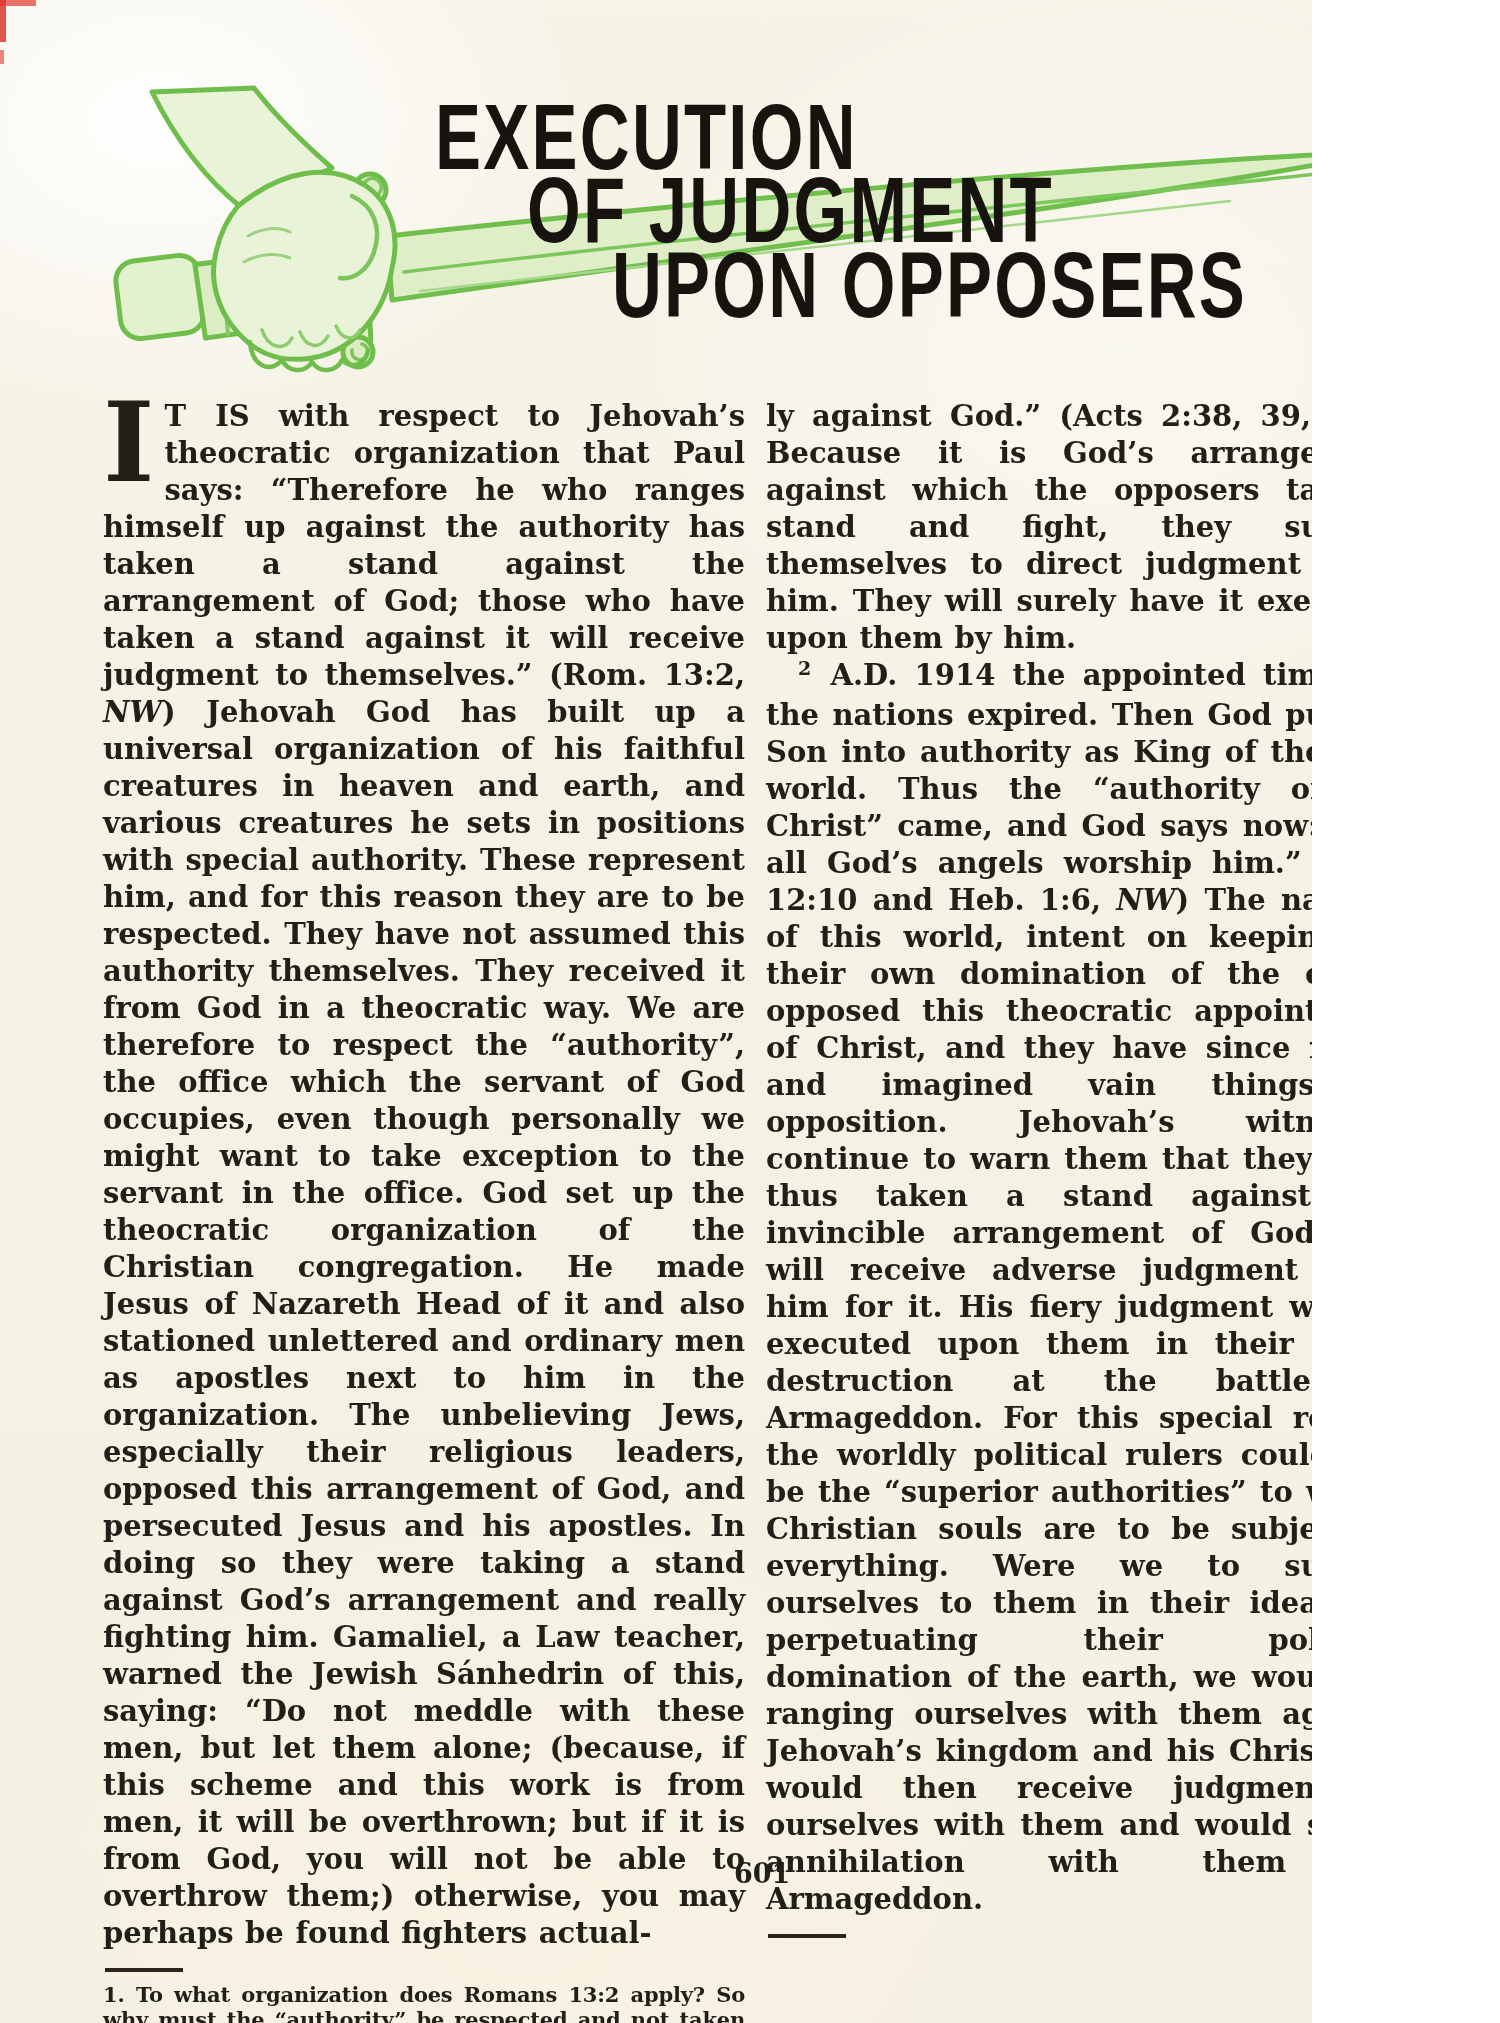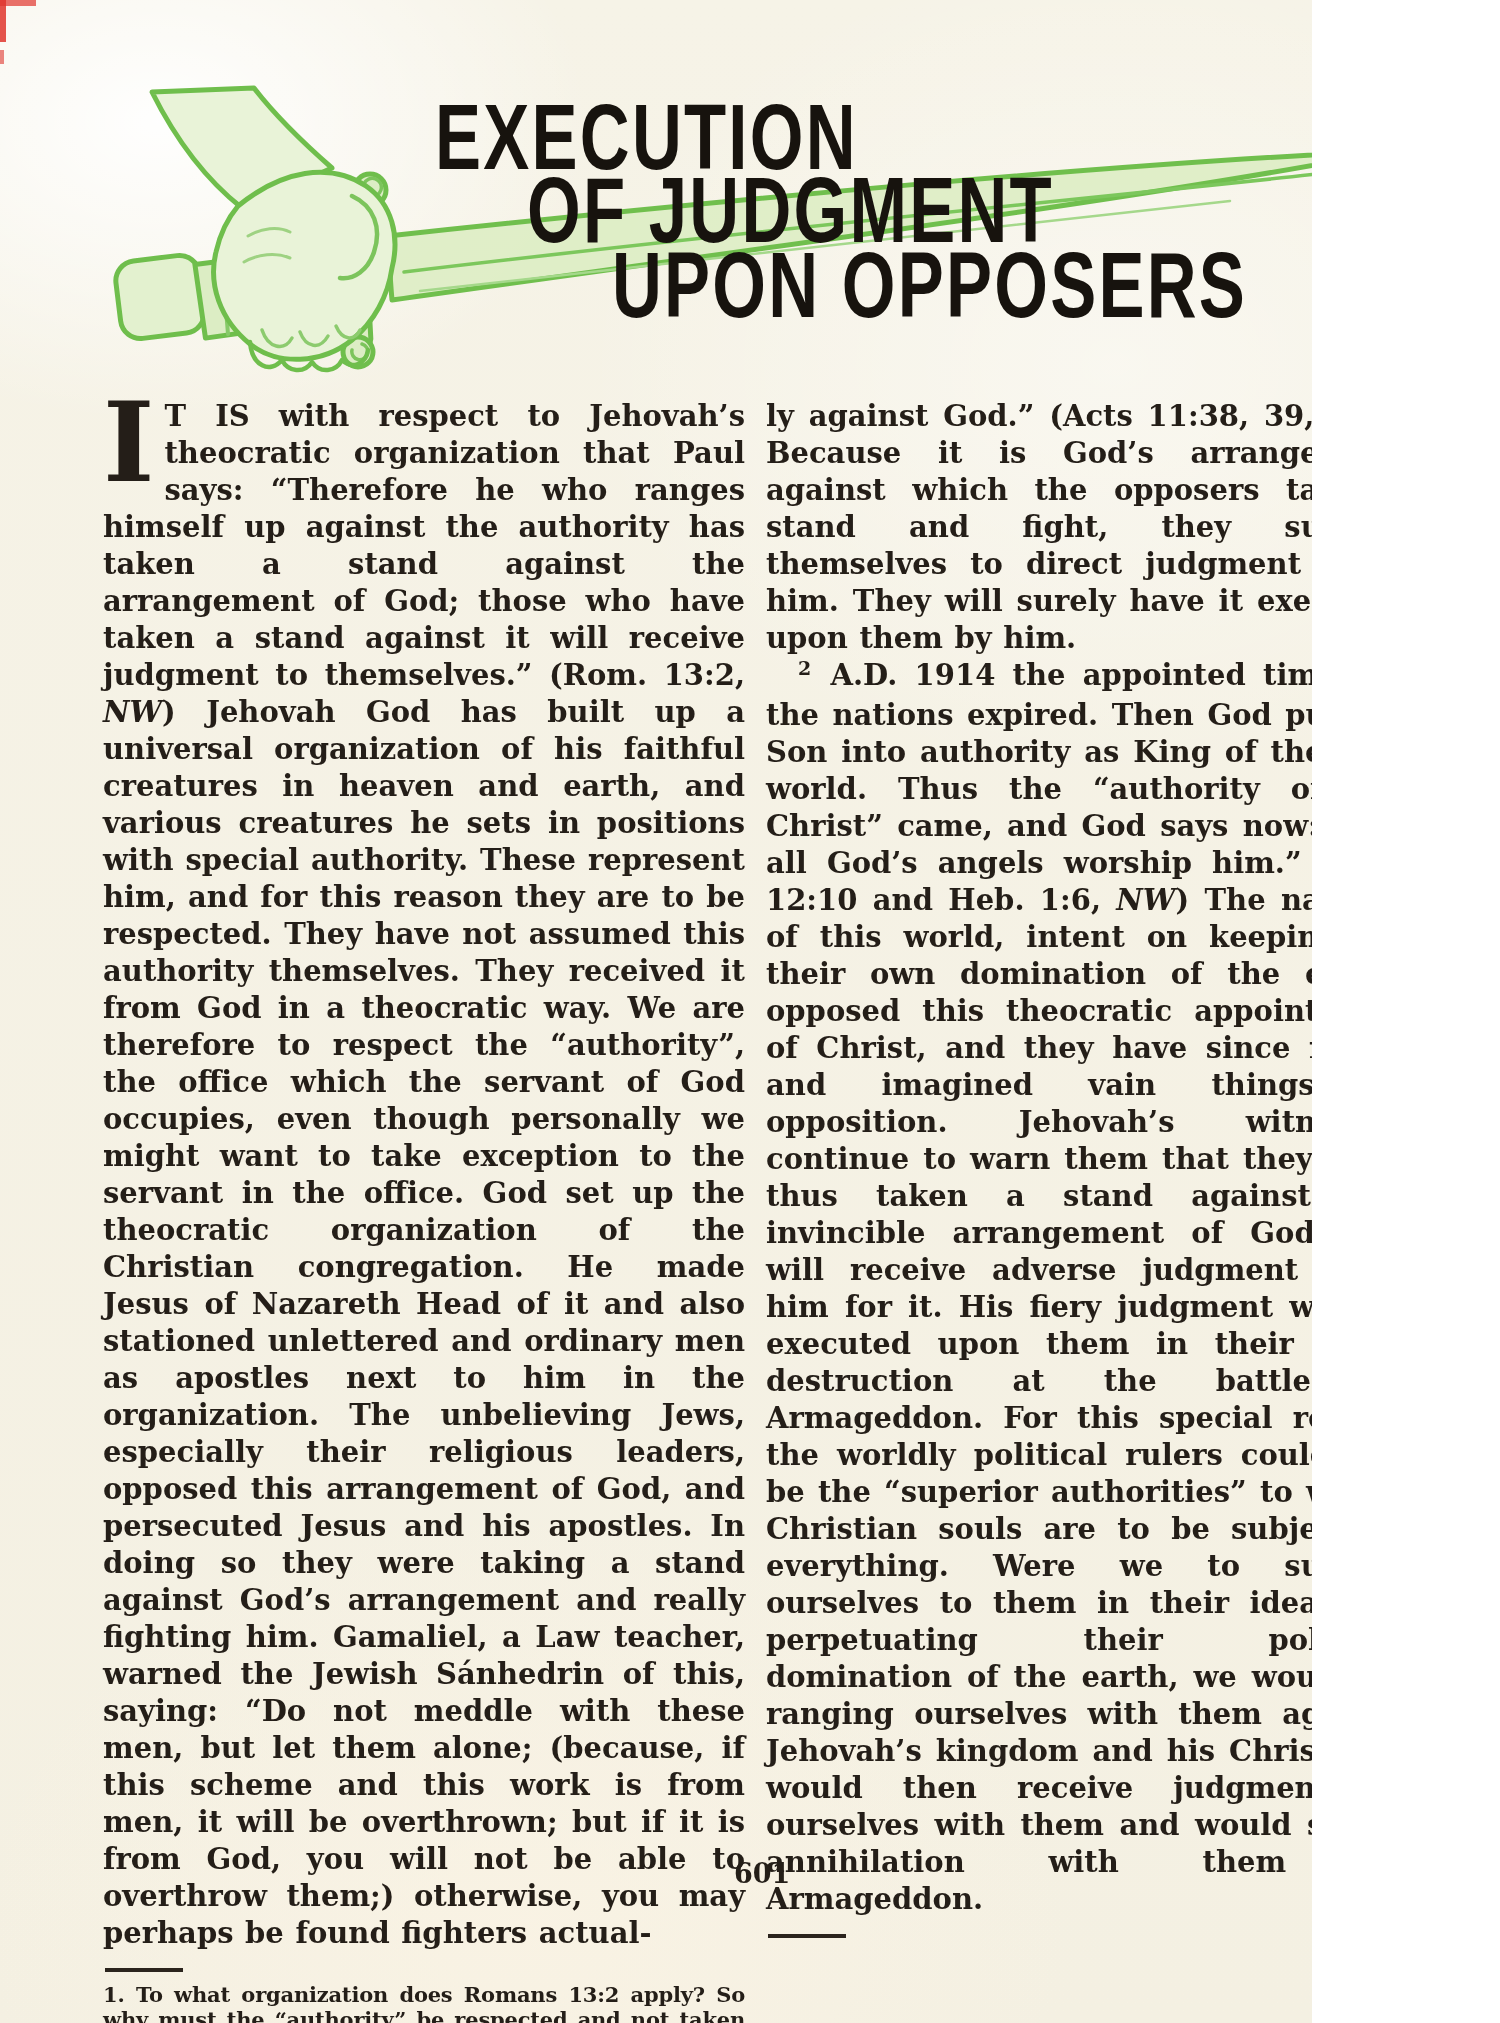--- a/index.html
+++ b/index.html
@@ -97,21 +97,21 @@
     <span class="tl tl3">UPON OPPOSERS</span>
   </h1>
 
   <div class="col col-left">
     <p class="body-para"><span class="seg-dropcap">I</span><span>T IS with respect to Jehovah’s theocratic organization that Paul says: “Therefore he who ranges himself up against the authority has taken a stand against the arrangement of God; those who have taken a stand against it will receive judgment to themselves.” (Rom. 13:2, </span><span class="seg-i">NW</span><span>) Jehovah God has built up a universal organization of his faithful creatures in heaven and earth, and various creatures he sets in positions with special authority. These represent him, and for this reason they are to be respected. They have not assumed this authority themselves. They received it from God in a theocratic way. We are therefore to respect the “authority”, the office which the servant of God occupies, even though personally we might want to take exception to the servant in the office. God set up the theocratic organization of the Christian congregation. He made Jesus of Nazareth Head of it and also stationed unlettered and ordinary men as apostles next to him in the organization. The unbelieving Jews, especially their religious leaders, opposed this arrangement of God, and persecuted Jesus and his apostles. In doing so they were taking a stand against God’s arrangement and really fighting him. Gamaliel, a Law teacher, warned the Jewish Sánhedrin of this, saying: “Do not meddle with these men, but let them alone; (because, if this scheme and this work is from men, it will be overthrown; but if it is from God, you will not be able to overthrow them;) otherwise, you may perhaps be found fighters actual-</span></p>
     <div class="fn-rule"></div>
     <p class="footnote">1. To what organization does Romans 13:2 apply? So why must the “authority” be respected and not taken a stand against?</p>
   </div>
 
   <div class="col col-right">
-    <p class="body-para"><span>ly against God.” (Acts 11:38, 39, </span><span class="seg-i">NW</span><span>) Because it is God’s arrangement against which the opposers take a stand and fight, they subject themselves to direct judgment from him. They will surely have it executed upon them by him.</span></p>
+    <p class="body-para"><span>ly against God.” (Acts 2:38, 39, </span><span class="seg-i">NW</span><span>) Because it is God’s arrangement against which the opposers take a stand and fight, they subject themselves to direct judgment from him. They will surely have it executed upon them by him.</span></p>
     <p class="body-para para-indent"><span class="seg-sup">2</span><span> A.D. 1914 the appointed times of the nations expired. Then God put his Son into authority as King of the new world. Thus the “authority of his Christ” came, and God says now: “Let all God’s angels worship him.” (Rev. 12:10 and Heb. 1:6, </span><span class="seg-i">NW</span><span>) The nations of this world, intent on keeping up their own domination of the earth, opposed this theocratic appointment of Christ, and they have since raged and imagined vain things in opposition. Jehovah’s witnesses continue to warn them that they have thus taken a stand against the invincible arrangement of God and will receive adverse judgment from him for it. His fiery judgment will be executed upon them in their utter destruction at the battle of Armageddon. </span><span class="seg-u">For this special reason the worldly political rulers could not be the “superior authorities”</span><span> to whom Christian souls are to be subject in everything. Were we to subject ourselves to them in their ideas for perpetuating their political domination of the earth, we would be ranging ourselves with them against Jehovah’s kingdom and his Christ. We would then receive judgment to ourselves with them and would suffer annihilation with them at Armageddon.</span></p>
     <div class="fn-rule"></div>
 
   </div>
 
   <div class="page-number">601</div>
 
 </div>
 
 </body></html>

